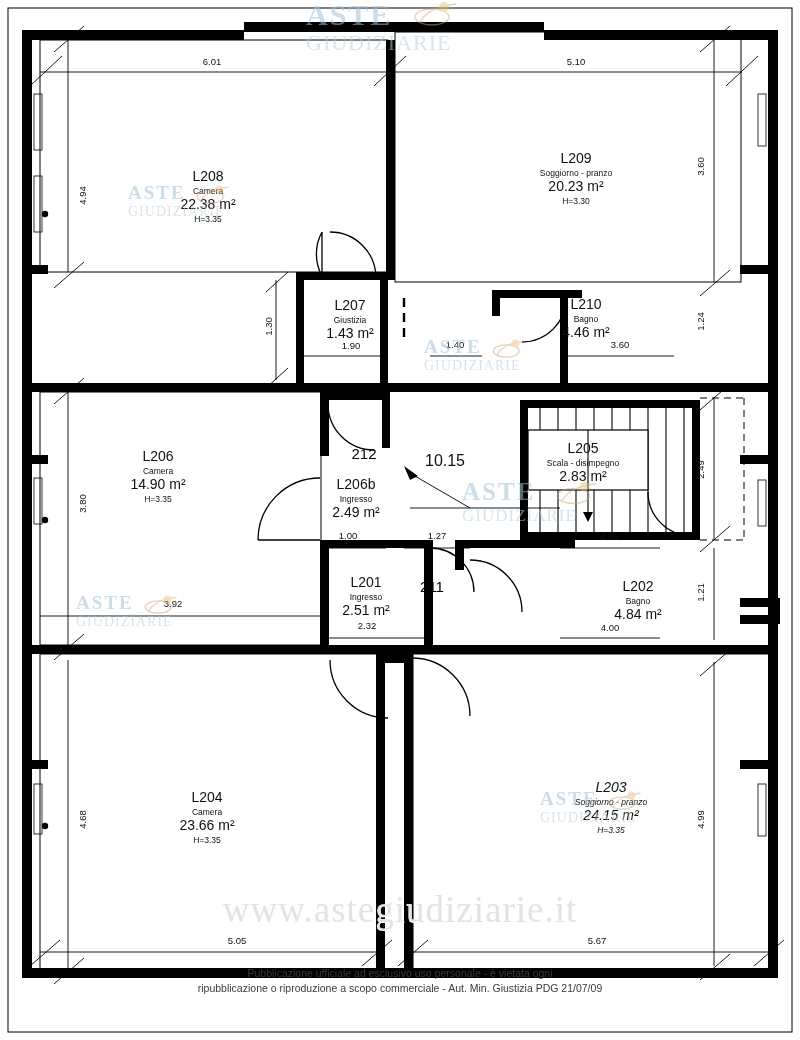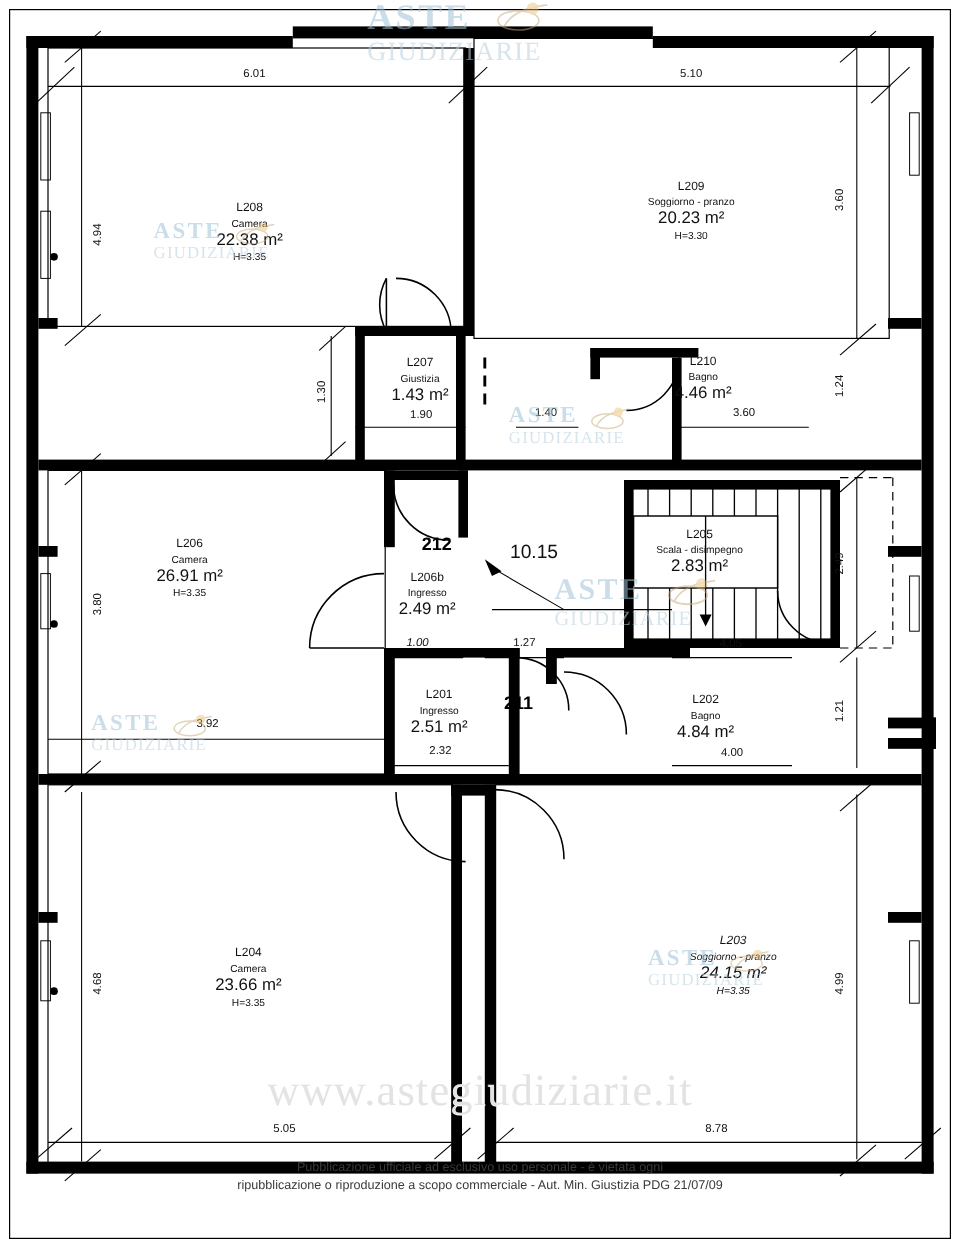--- a/index.html
+++ b/index.html
@@ -30,42 +30,42 @@
   
   .room-label {
     position: absolute;
     text-align: center;
     line-height: 1.25;
     color: #111;
     font-size: 8.5px;
     white-space: nowrap;
     transform: translateX(-50%);
   }
-  .room-label .code { font-size: 10px; text-align: center; }
+  .room-label .code { font-size: 14px; text-align: center; }
   .room-label .nm   { font-size: 8.5px; }
   .room-label .ar   { font-size: 14px; }
   .room-label .hh   { font-size: 8.5px; }
 
   
   .dim {
     position: absolute;
     font-size: 9.5px;
     color: #111;
     white-space: nowrap;
     transform: translateX(-50%);
   }
   .dim.vert {
     transform: translateX(-50%) rotate(-90deg);
     transform-origin: 50% 50%;
   }
   
   .badge {
     position: absolute;
     font-size: 15px;
-    font-weight: bold;
+    font-weight: normal;
     color: #000;
     white-space: nowrap;
     transform: translateX(-50%);
   }
   
   .wm {
     position: absolute;
     color: #9fc3d8;
     opacity: 0.55;
     font-family: "Liberation Serif", serif;
@@ -318,39 +318,39 @@
       <div class="ar">1.43 m²</div>
     </div>
     <div class="room-label" style="left:586px; top:296px;">
       <div class="code">L210</div>
       <div class="nm">Bagno</div>
       <div class="ar">4.46 m²</div>
     </div>
     <div class="room-label" style="left:158px; top:448px;">
       <div class="code">L206</div>
       <div class="nm">Camera</div>
-      <div class="ar">26.91 m²</div>
+      <div class="ar">14.90 m²</div>
       <div class="hh">H=3.35</div>
     </div>
     <div class="room-label" style="left:583px; top:440px;">
       <div class="code">L205</div>
       <div class="nm">Scala - disimpegno</div>
       <div class="ar">2.83 m²</div>
     </div>
     <div class="room-label" style="left:356px; top:476px;">
       <div class="code">L206b</div>
       <div class="nm">Ingresso</div>
       <div class="ar">2.49 m²</div>
     </div>
     <div class="room-label" style="left:366px; top:574px;">
       <div class="code">L201</div>
       <div class="nm">Ingresso</div>
       <div class="ar">2.51 m²</div>
     </div>
-    <div class="room-label" style="left:588px; top:578px;">
+    <div class="room-label" style="left:638px; top:578px;">
       <div class="code">L202</div>
       <div class="nm">Bagno</div>
       <div class="ar">4.84 m²</div>
     </div>
     <div class="room-label" style="left:207px; top:789px;">
       <div class="code">L204</div>
       <div class="nm">Camera</div>
       <div class="ar">23.66 m²</div>
       <div class="hh">H=3.35</div>
     </div>
@@ -368,27 +368,27 @@
   </div>
 
   <div class="layer">
     <div class="dim" style="left:212px; top:56px;">6.01</div>
     <div class="dim" style="left:576px; top:56px;">5.10</div>
     <div class="dim" style="left:351px; top:340px;">1.90</div>
     <div class="dim" style="left:455px; top:339px;">1.40</div>
     <div class="dim" style="left:620px; top:339px;">3.60</div>
     <div class="dim" style="left:445px; top:452px; font-size:16px;">10.15</div>
     <div class="dim" style="left:173px; top:598px;">3.92</div>
-    <div class="dim" style="left:348px; top:530px;font-style:italic;">1.00</div>
+    <div class="dim" style="left:348px; top:530px;">1.00</div>
     <div class="dim" style="left:437px; top:530px;">1.27</div>
     <div class="dim" style="left:609px; top:531px;">4.05</div>
     <div class="dim" style="left:367px; top:620px;">2.32</div>
     <div class="dim" style="left:610px; top:622px;">4.00</div>
     <div class="dim" style="left:213px; top:935px;padding-left:48px;">5.05</div>
-    <div class="dim" style="left:597px; top:935px;">8.78</div>
+    <div class="dim" style="left:597px; top:935px;">5.67</div>
   </div>
 
   <div class="layer">
     <div class="dim vert" style="left:82px;  top:190px;">4.94</div>
     <div class="dim vert" style="left:700px; top:161px;">3.60</div>
     <div class="dim vert" style="left:268px; top:321px;">1.30</div>
     <div class="dim vert" style="left:700px; top:316px;">1.24</div>
     <div class="dim vert" style="left:82px;  top:498px;">3.80</div>
     <div class="dim vert" style="left:700px; top:464px;">2.49</div>
     <div class="dim vert" style="left:700px; top:587px;">1.21</div>

